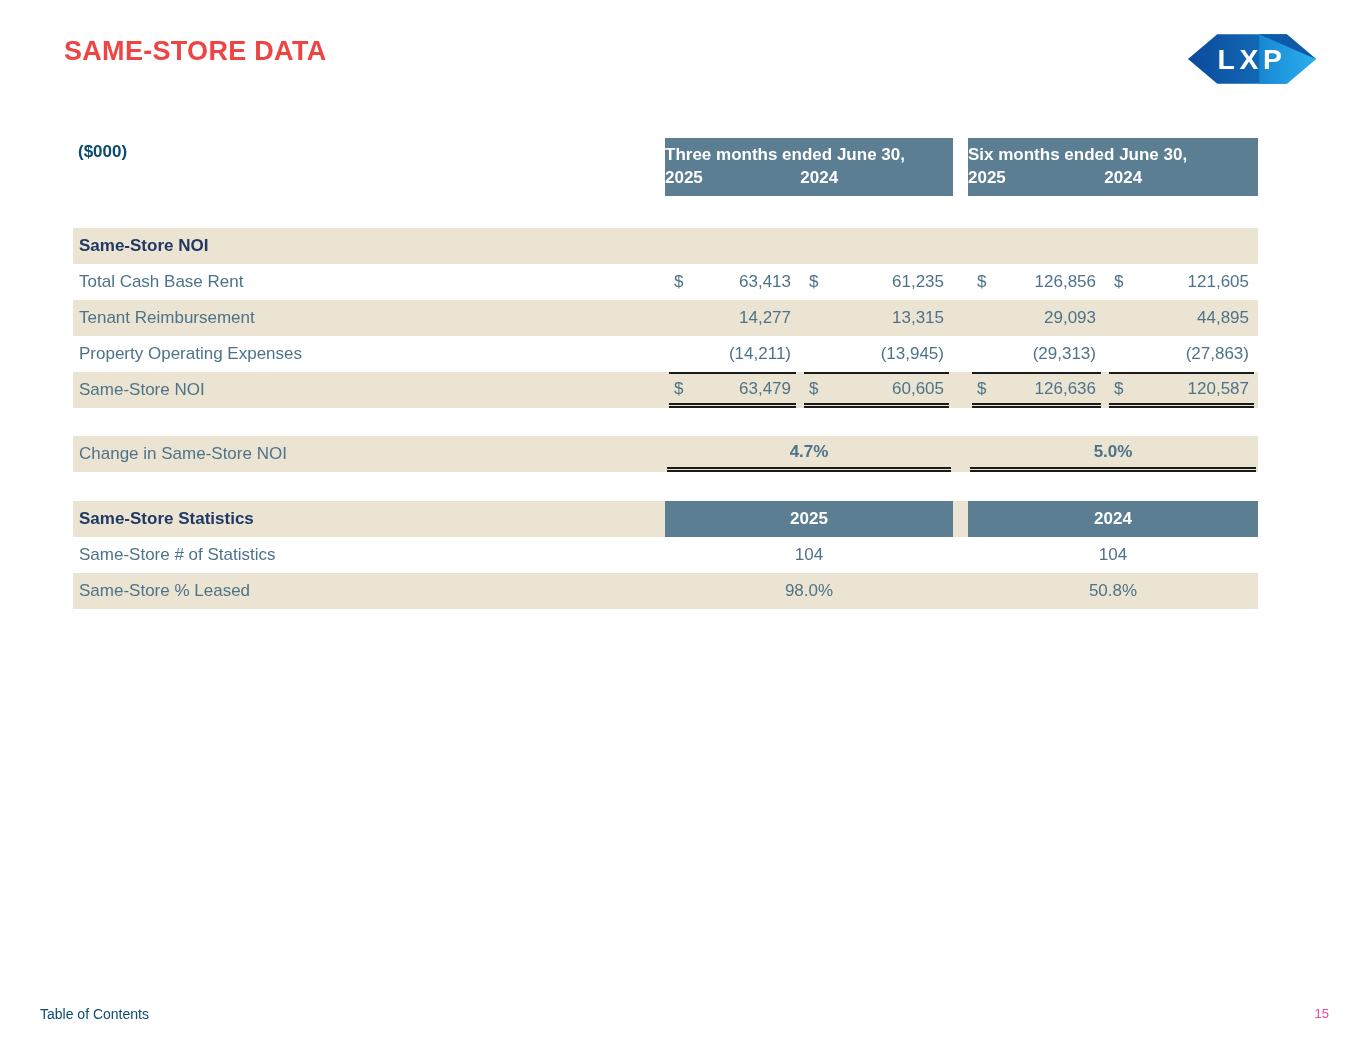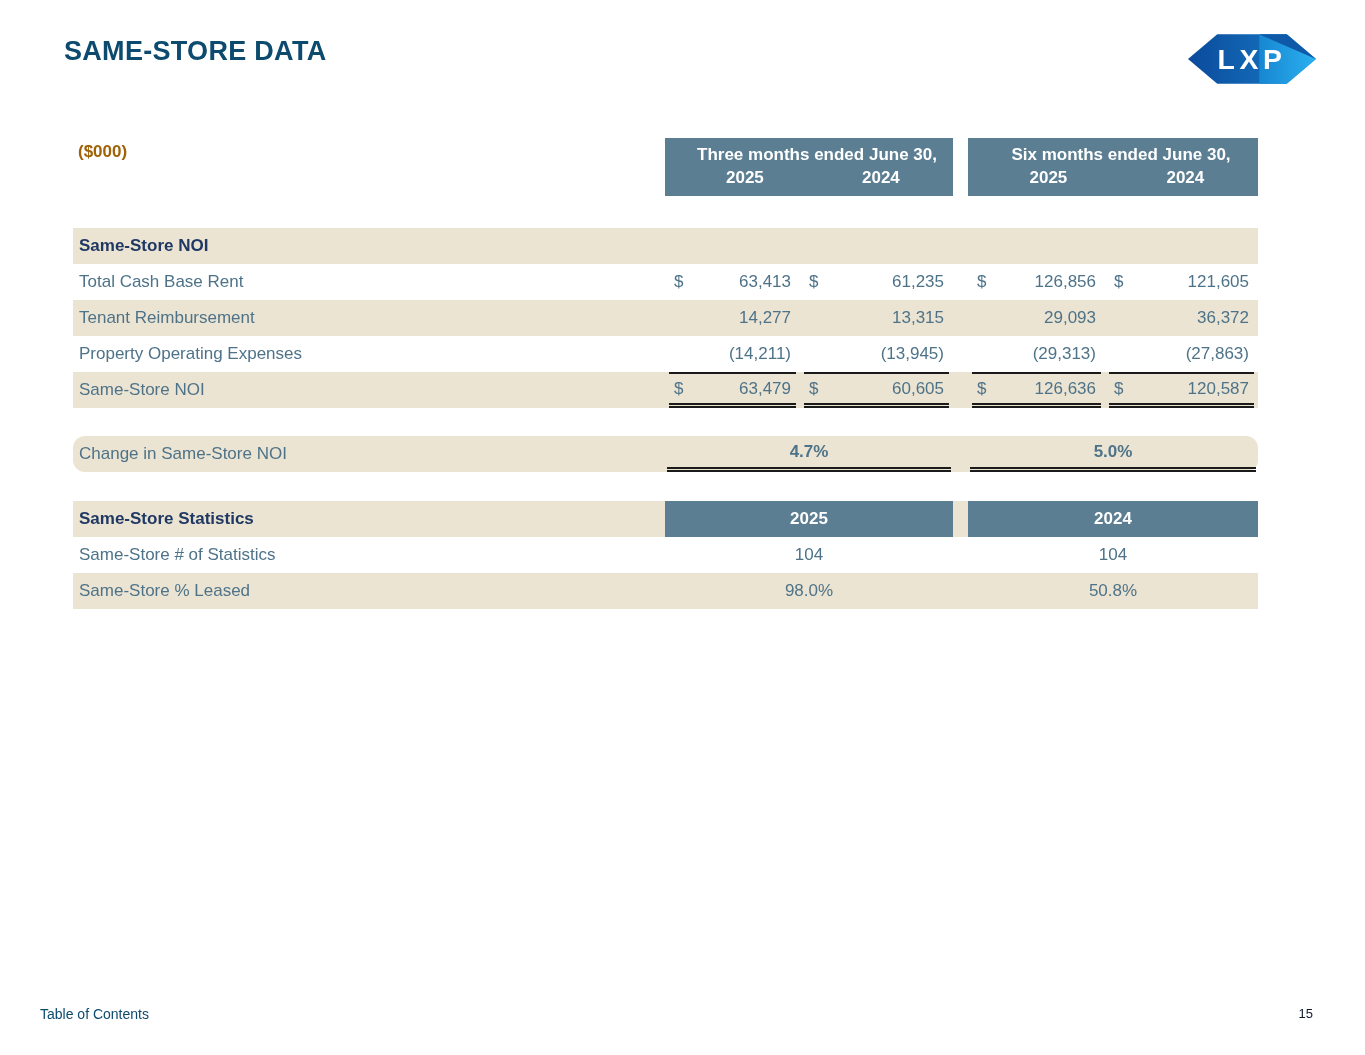--- a/index.html
+++ b/index.html
@@ -12,39 +12,39 @@
     overflow: hidden;
   }
 
   
   .page-title {
     position: absolute;
     left: 64px;
     top: 36px;
     font-size: 27px;
     font-weight: bold;
-    color: #0c4a6e;
+    color: #ef4444;
     letter-spacing: 0.3px;
   }
   .logo-wrap {
     position: absolute;
     left: 1188px;
     top: 28px;
     width: 128px;
     height: 62px;
   }
 
   
   .units-label {
     position: absolute;
     left: 78px;
     top: 142px;
     font-size: 17px;
     font-weight: bold;
-    color: #a16207;
+    color: #0c4a6e;
     text-align: right;
   }
 
   
   .fin-table {
     position: absolute;
     left: 73px;
     top: 138px;
     width: 1185px;
     font-size: 17px;
@@ -57,22 +57,21 @@
   }
   .data-row { height: 36px; }
   .beige { background: #ece4d2; }
 
   
   .hdr-row { align-items: stretch; }
   .hdr-block {
     background: #5b7e93;
     color: #ffffff;
     font-weight: bold;
-    text-align: center;
-    padding: 6px 0 7px 16px;
+    padding: 6px 0 7px 0;
   }
   .hdr-block.g1 { grid-column: 2 / span 2; }
   .hdr-block.g2 { grid-column: 5 / span 2; }
   .hdr-title { font-size: 17px; line-height: 21px; }
   .hdr-years {
     display: grid;
     grid-template-columns: 47% 53%;
     font-size: 17px;
     line-height: 22px;
     margin-top: 2px;
@@ -127,39 +126,39 @@
     font-weight: bold;
     text-align: center;
     height: 100%;
     display: flex;
     align-items: center;
     justify-content: center;
   }
 
   
   .mt-body  { margin-top: 32px; }
-  .mt-change { margin-top: 28px; border-radius: 12px; }
+  .mt-change { margin-top: 28px; }
   .mt-stats  { margin-top: 29px; }
 
   
   .footer-toc {
     position: absolute;
     left: 40px;
     top: 1006px;
     font-size: 14px;
     color: #0c4a6e;
     text-decoration: none;
     cursor: pointer;
   }
   .footer-page {
     position: absolute;
-    right: 52px;
+    right: 36px;
     top: 1006px;
     font-size: 13px;
-    color: #0f172a;
+    color: #ec4899;
   }
 </style>
 </head>
 <body>
 
 <div class="canvas">
 
   <div class="page-title">SAME-STORE DATA</div>
 
   <div class="logo-wrap">
@@ -238,21 +237,21 @@
         <div class="num-cell c2">
             <span></span>
             <span>13,315</span>
           </div>
         <div class="num-cell c3">
             <span></span>
             <span>29,093</span>
           </div>
         <div class="num-cell c4">
             <span></span>
-            <span>36,372</span>
+            <span>44,895</span>
           </div>
       </div>
 
       <div class="grid-row data-row">
         <div class="row-label">Property Operating Expenses</div>
         <div class="num-cell c1">
             <span></span>
             <span>(14,211)</span>
           </div>
         <div class="num-cell c2">

